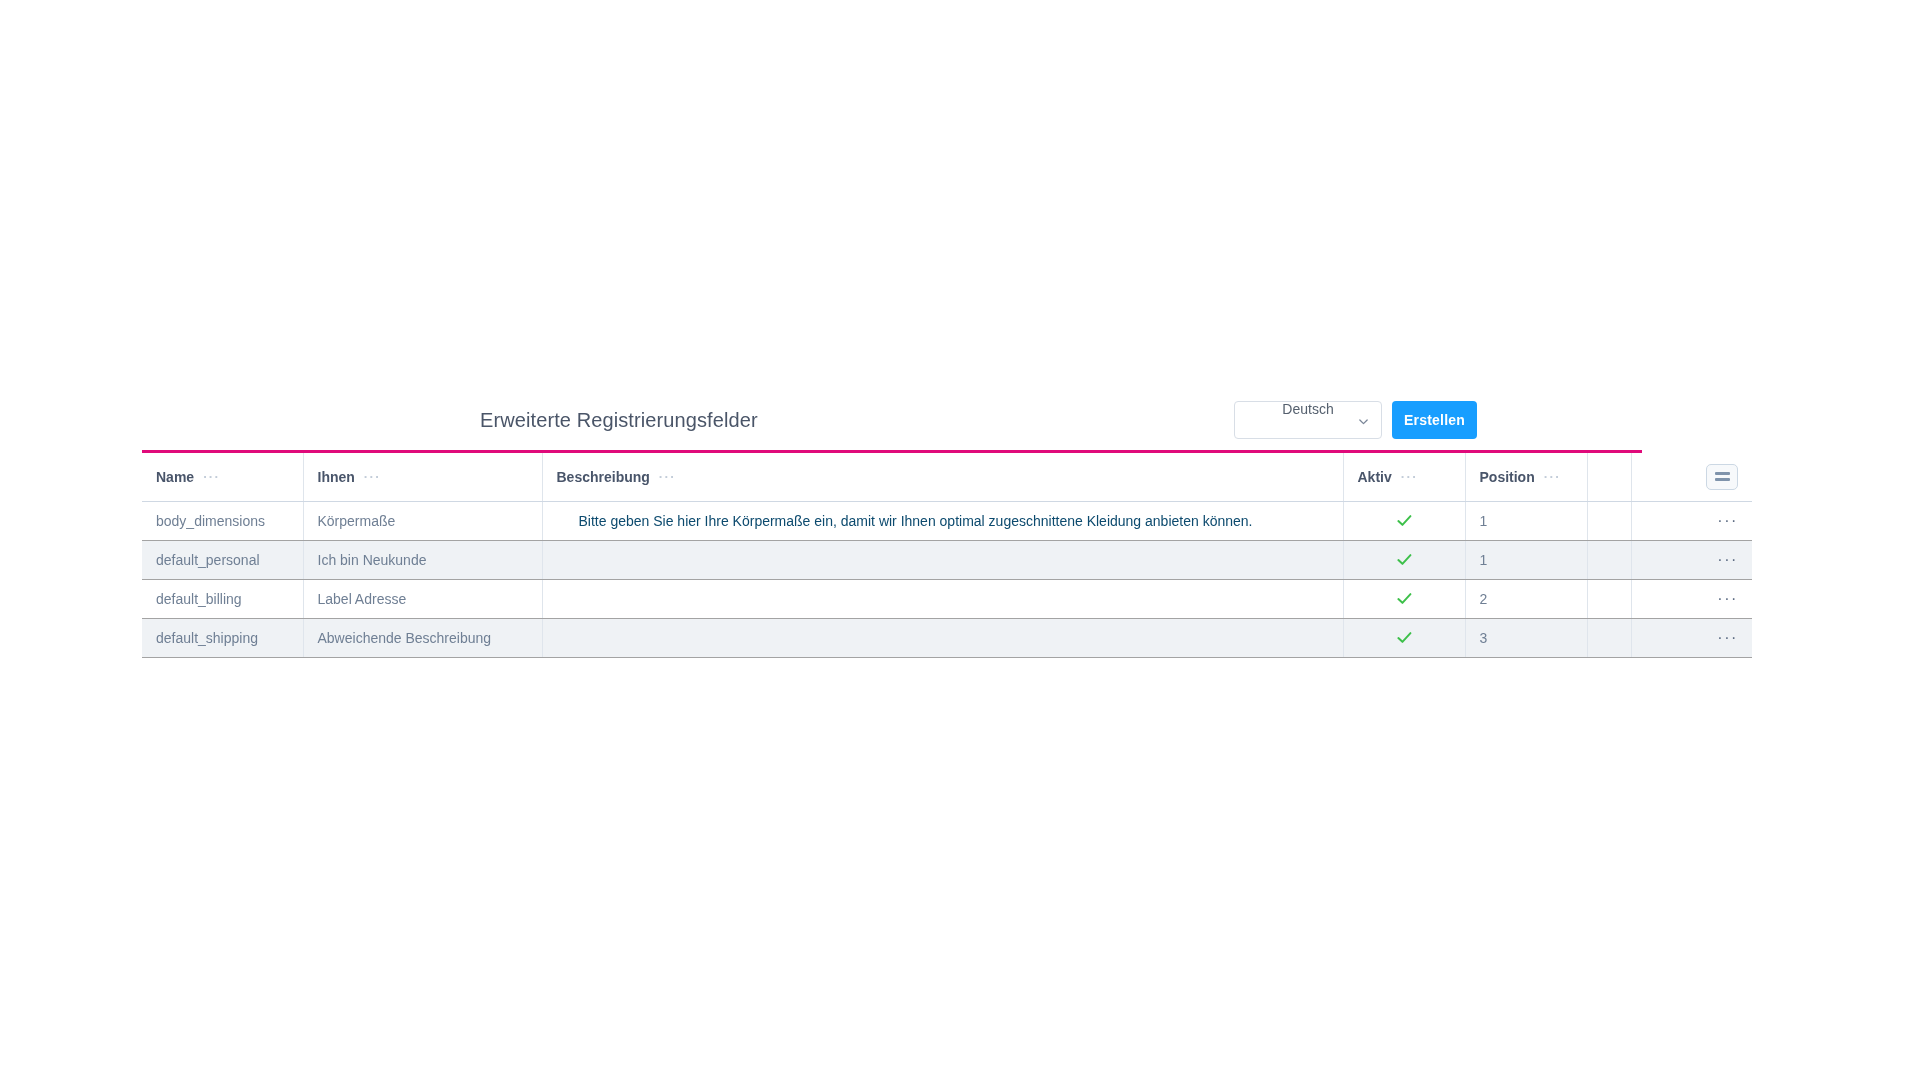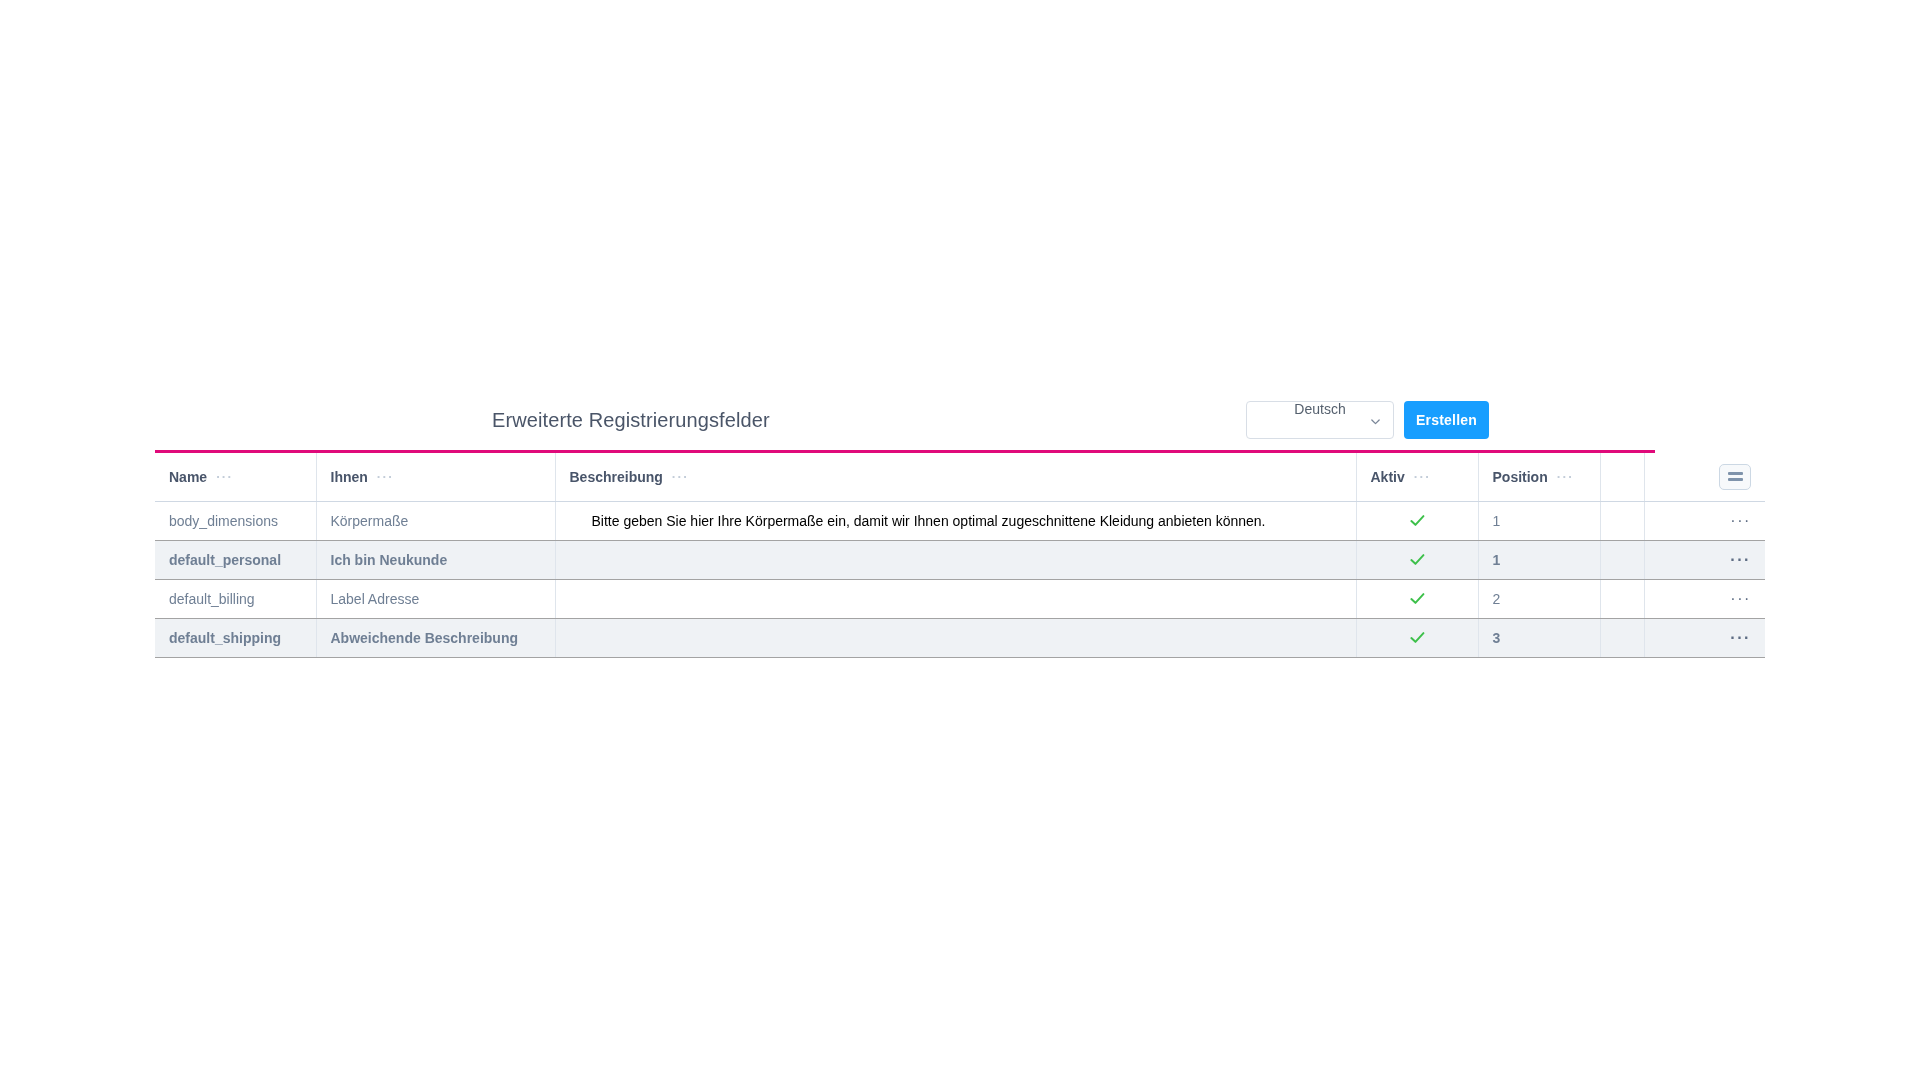--- a/index.html
+++ b/index.html
@@ -16,21 +16,21 @@
   .page {
     position: relative;
     width: 1920px;
     height: 1080px;
     overflow: hidden;
   }
 
   
   .toolbar {
     position: absolute;
-    left: 167px;
+    left: 155px;
     top: 392px;
     width: 1610px;
     height: 56px;
     display: flex;
     align-items: center;
   }
 
   .page-title {
     font-size: 20px;
     font-weight: 400;
@@ -86,21 +86,21 @@
     letter-spacing: 0.2px;
     cursor: pointer;
     display: flex;
     align-items: center;
     justify-content: center;
   }
 
   
   .grid {
     position: absolute;
-    left: 155px;
+    left: 142px;
     top: 450px;
     width: 1610px;
   }
 
   .grid-topline {
     position: absolute;
     left: 0;
     top: 0;
     width: 1500px;
     height: 3px;
@@ -195,25 +195,25 @@
     font-size: 14px;
     color: #6f7f94;
     vertical-align: middle;
     white-space: nowrap;
     overflow: hidden;
     text-overflow: ellipsis;
   }
   tbody td:last-child { border-right: none; }
 
   tbody tr.odd  td { background: #ffffff; }
-  tbody tr.even td { background: #eff2f5; font-weight: bold; }
+  tbody tr.even td { background: #eff2f5; }
 
   td.cell-desc {
     white-space: nowrap;
-    color: #000000;
+    color: #0c4a6e;
     padding-left: 36px;
   }
 
   td.cell-aktiv { text-align: center; padding: 0; }
   .check-icon { width: 17px; height: 17px; display: inline-block; vertical-align: middle; }
 
   td.cell-actions { text-align: right; padding-right: 14px; }
   .row-dots {
     display: inline-block;
     color: #5d6c83;

